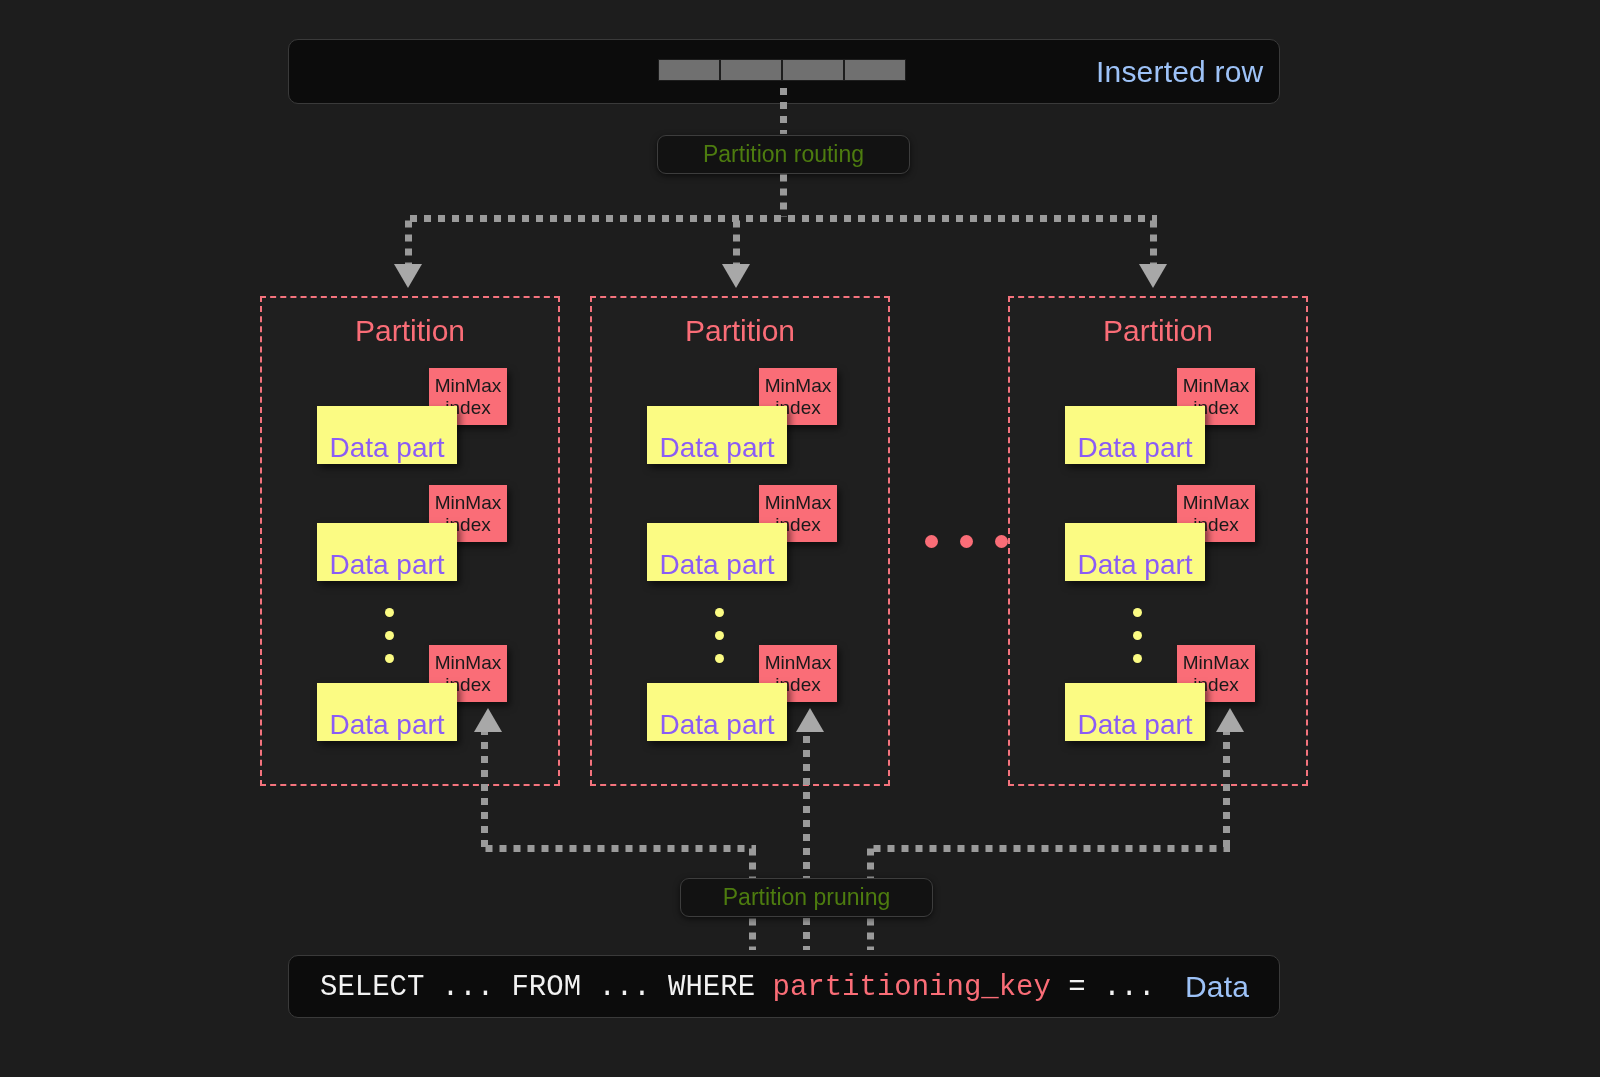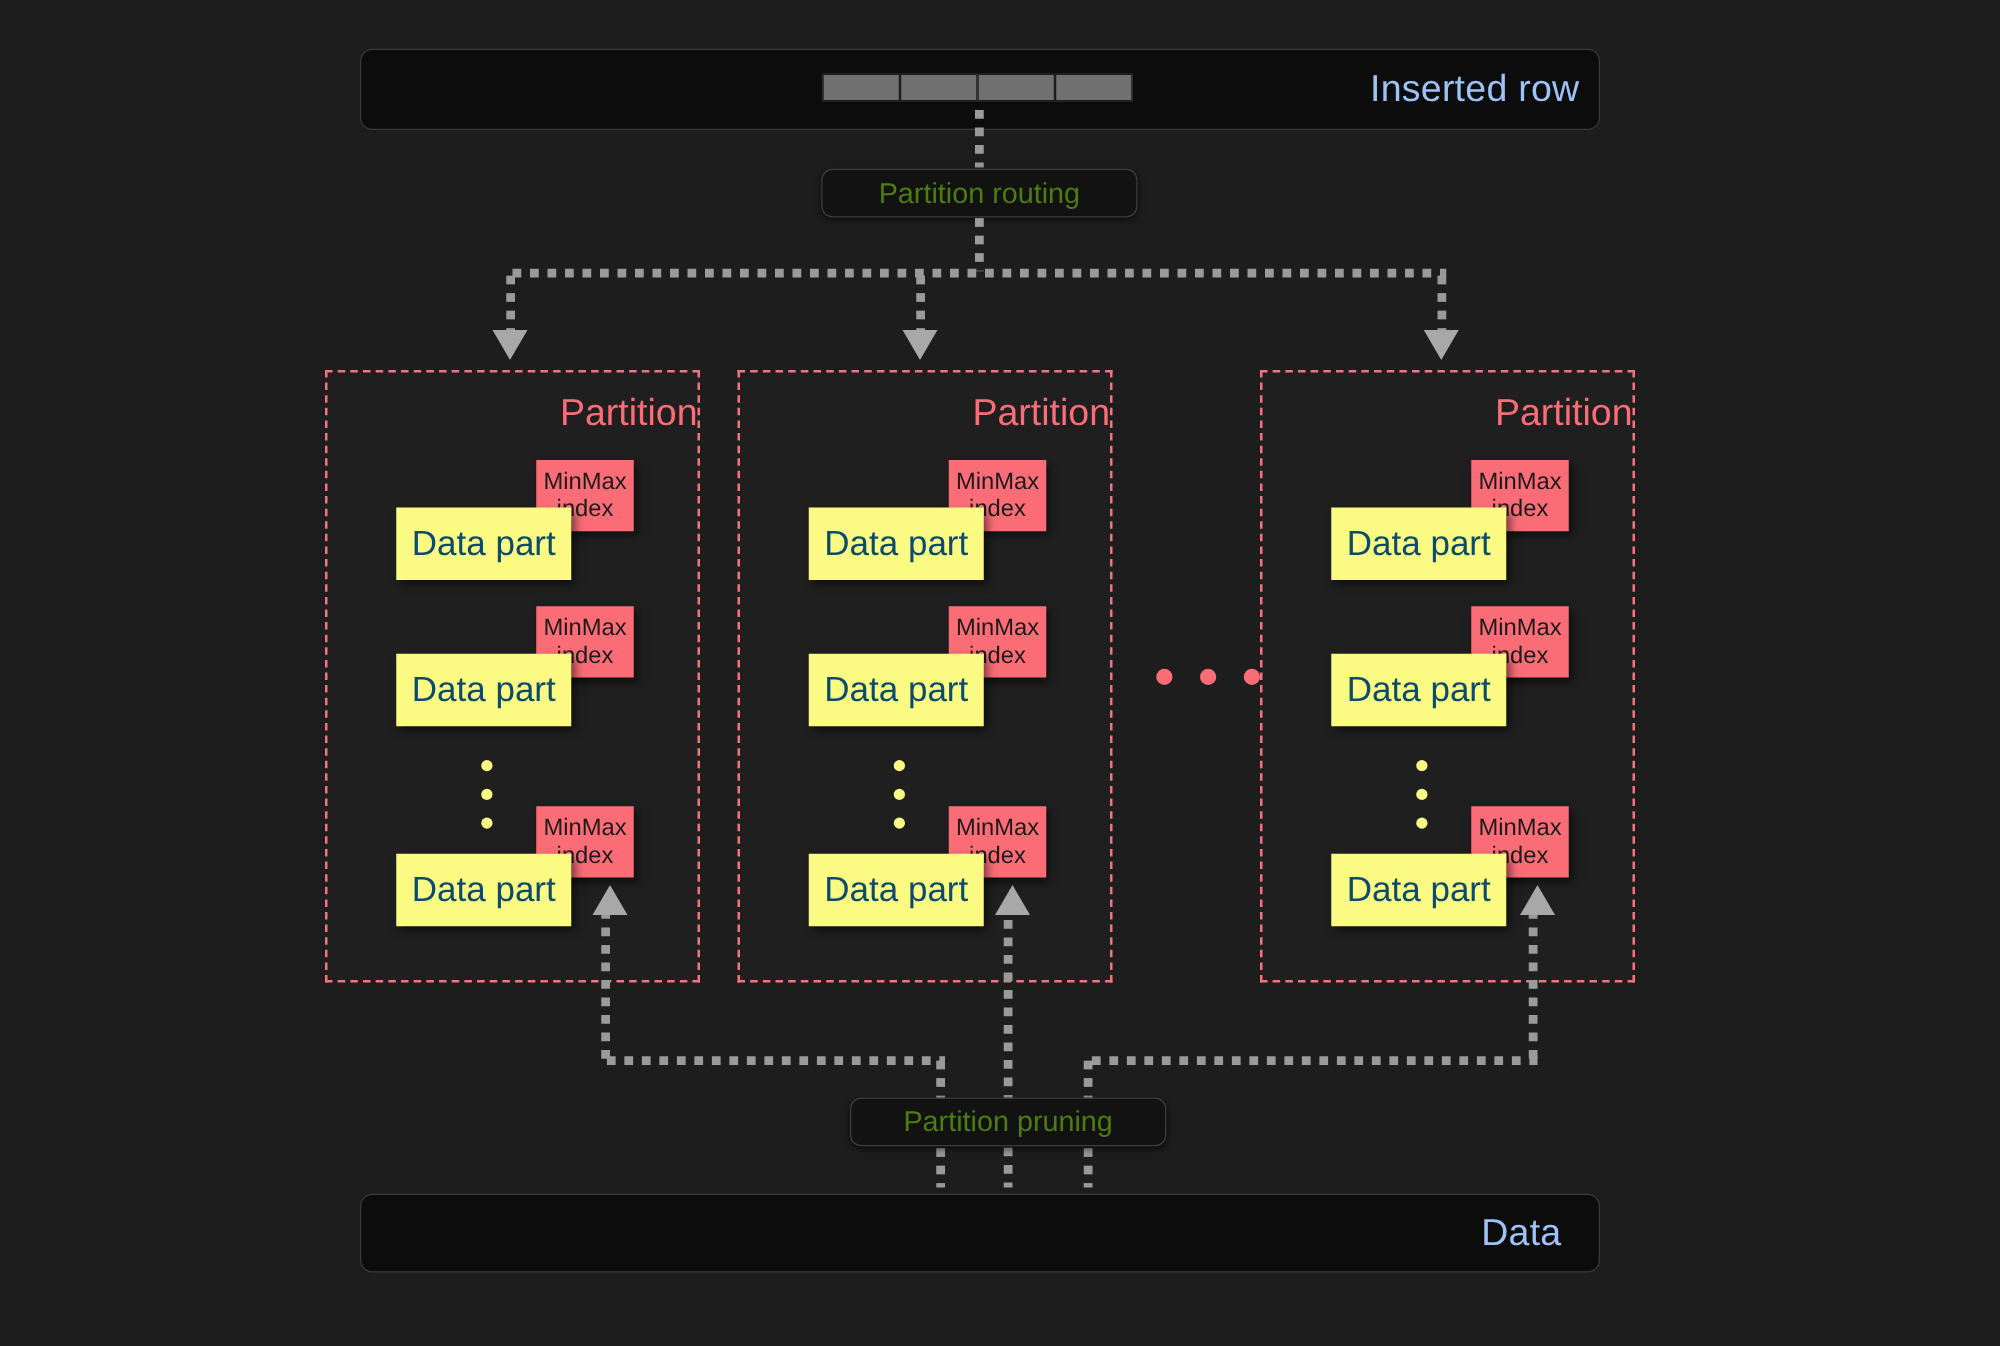--- a/index.html
+++ b/index.html
@@ -67,32 +67,32 @@
   .partition{
     position:absolute;
     border:2px dashed #f4737d;
     box-sizing:border-box;
     background:rgba(255,255,255,0.012);
   }
   .partition-title{
     position:absolute;
     width:100%;
     top:16px;left:0;
-    text-align:right;
+    text-align:center;
     color:#fa6d77;
     font-size:30px;
   }
 
   
   .datapart{
     position:absolute;
     background:#fbfb83;
-    color:#0c4a6e;
+    color:#8b5cf6;
     font-size:28px;
-    display:flex;align-items:center;justify-content:center;
+    display:flex;align-items:flex-end;justify-content:center;
     box-shadow:3px 4px 7px rgba(0,0,0,.55);
   }
   .minmax{
     position:absolute;
     background:#fa6d77;
     color:#1a1a1a;
     font-size:19px;
     line-height:1.15;
     text-align:center;
     display:flex;align-items:center;justify-content:center;
@@ -314,16 +314,17 @@
   <div class="dline-v" style="left:1223px;top:732px;height:118px;"></div>
   <div class="dline-h" style="left:867px;top:845px;width:363px;"></div>
   <div class="dline-v" style="left:867px;top:845px;height:105px;"></div>
 
   <div class="pillbox" style="left:680px;top:878px;width:253px;height:39px;">
     <span>Partition pruning</span>
   </div>
 
   <div class="bar" style="left:288px;top:955px;width:992px;height:63px;"></div>
 
+  <div class="sql" style="left:320px;top:971px;"><span>SELECT ... FROM ... WHERE </span><span class="key">partitioning_key</span><span> = ...</span></div>
 
   <div class="bar-label label-blue" style="left:1185px;top:970px;">Data</div>
 
 </div>
 
 </body></html>

